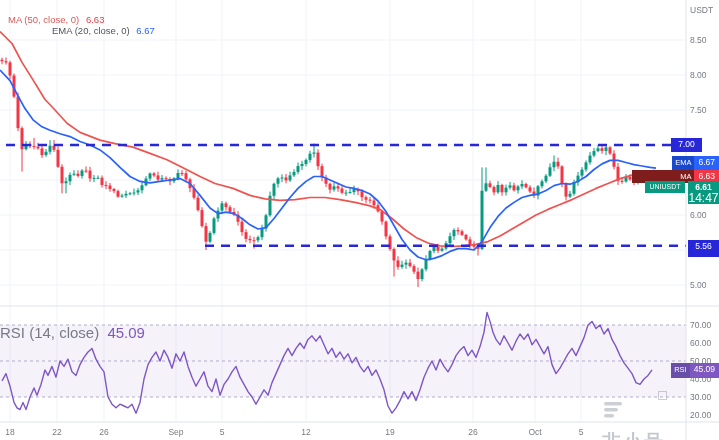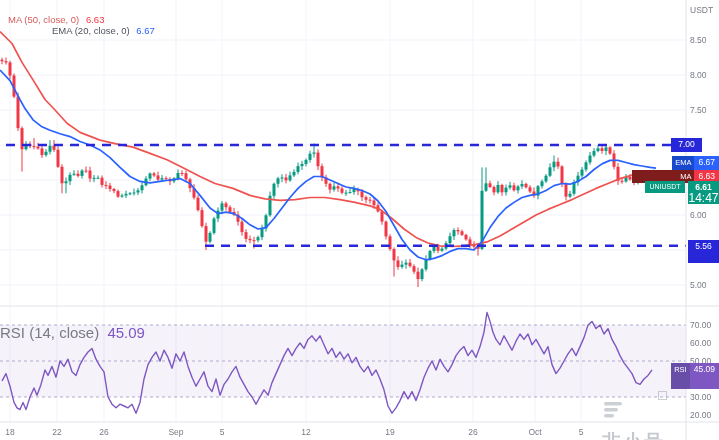--- a/index.html
+++ b/index.html
@@ -451,22 +451,22 @@
   </div>
   <div class="badge badge-pair" style="top:169.5px;height:13px;">
     <span class="nm" style="background:#7f1d1d;padding-left:48px;">MA</span>
     <span class="vl" style="background:#f23645;">6.63</span>
   </div>
   <div class="price-badge" style="left:645px;top:181px;width:40px;height:12px;font-size:7px;line-height:12px;">UNIUSDT</div>
   <div class="price-badge" style="left:688px;top:181px;width:31px;height:23px;">
     <div style="font-size:8.5px;line-height:12px;font-weight:bold;">6.61</div>
     <div style="font-size:12px;line-height:10px;">14:47</div>
   </div>
-  <div class="badge badge-blue" style="left:688px;top:239.5px;width:31px;height:23px;">5.56</div>
-  <div class="badge badge-pair" style="top:363px;height:26px;">
+  <div class="badge badge-blue" style="left:688px;top:239.5px;width:31px;height:17px;">5.56</div>
+  <div class="badge badge-pair" style="top:363px;height:15px;">
     <span class="nm" style="background:#684ea6;">RSI</span>
     <span class="vl" style="background:#7e57c2;">45.09</span>
   </div>
 
   <div class="wm">
     <svg width="26" height="24" viewBox="0 0 26 24">
       <rect x="2" y="4" width="18" height="3.6" rx="1.8" fill="#9aa0ab"></rect>
       <rect x="2" y="10" width="14" height="3.6" rx="1.8" fill="#9aa0ab"></rect>
       <rect x="2" y="16" width="10" height="3.6" rx="1.8" fill="#9aa0ab"></rect>
     </svg>

